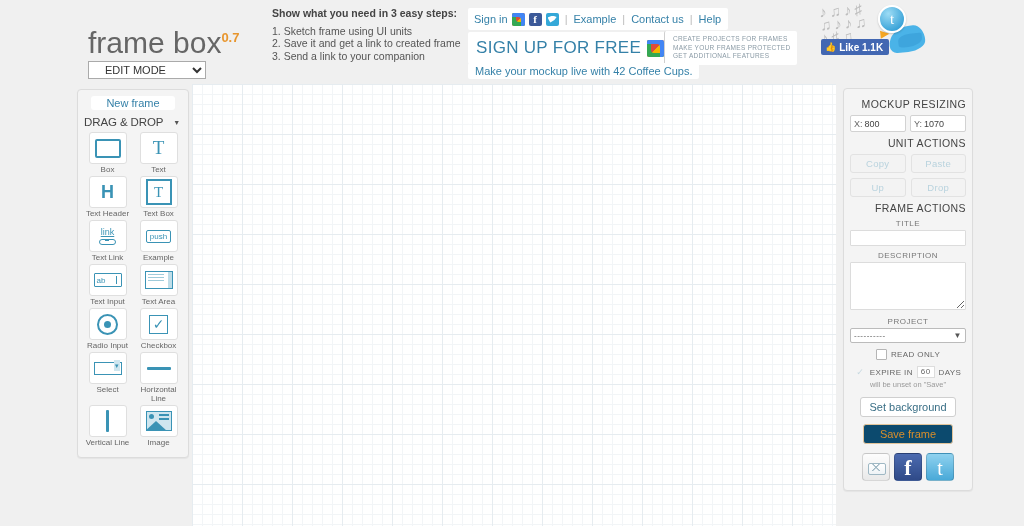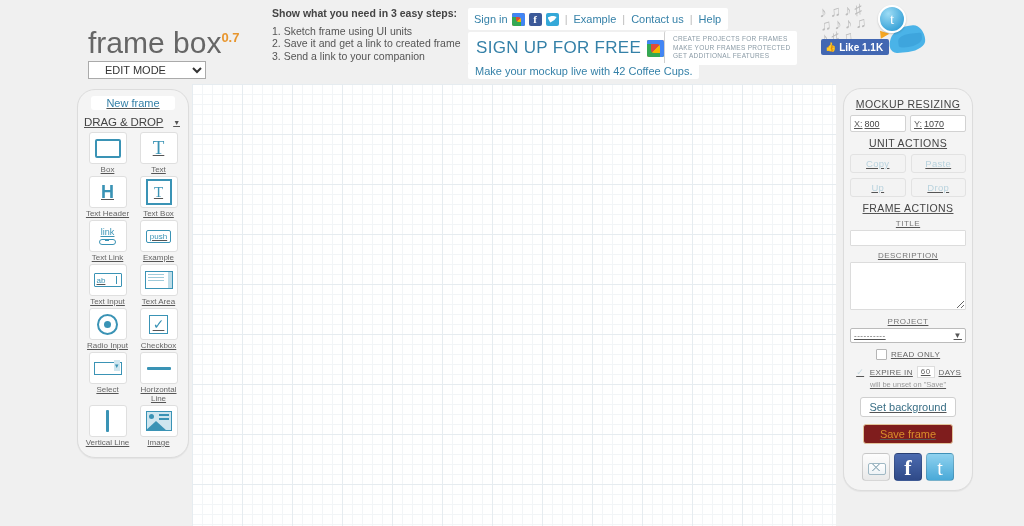--- a/index.html
+++ b/index.html
@@ -267,23 +267,22 @@
   
   #left-panel {
     position: absolute;
     left: 0; top: 84px;
     width: 192px; height: 442px;
     background: #f0f0f0;
   }
   .panel-card {
     background: #f4f4f4;
     border: 1px solid #dcdcdc;
-    border-radius: 18px;
+    border-radius: 4px;
     box-shadow: 0 1px 1px rgba(0,0,0,.05);
-    text-decoration: underline;
   }
   #tools-card {
     position: absolute;
     left: 77px; top: 5px;
     width: 110px;
     padding: 6px 0 8px 0;
   }
   #new-frame-btn {
     display: block;
     margin: 0 auto 6px auto;
@@ -373,21 +372,21 @@
     width: 188px; height: 442px;
     background: #f0f0f0;
   }
   #right-card {
     position: absolute;
     left: 7px; top: 4px;
     width: 116px;
     padding: 7px 6px 9px 6px;
   }
   .sec-title {
-    text-align: center;
+    text-align: right;
     font-size: 10.5px;
     color: #444;
     letter-spacing: 0.4px;
     margin: 2px 0 5px 0;
   }
   .xy-row {
     display: flex;
     gap: 4px;
     margin-bottom: 5px;
   }
@@ -515,21 +514,21 @@
     border: 1px solid #cfcfcf;
     border-radius: 3px;
     text-align: center;
     font-size: 11px;
     color: #3a6f86;
     padding: 3px 0;
   }
   #save-frame-btn {
     margin: 7px auto 9px auto;
     width: 88px;
-    background: #7f1d1d;
+    background: #0c4a6e;
     border: 1px solid #e2c49a;
     border-radius: 3px;
     text-align: center;
     font-size: 11px;
     color: #d98e2b;
     padding: 3px 0;
   }
   #share-row {
     display: flex;
     justify-content: center;

